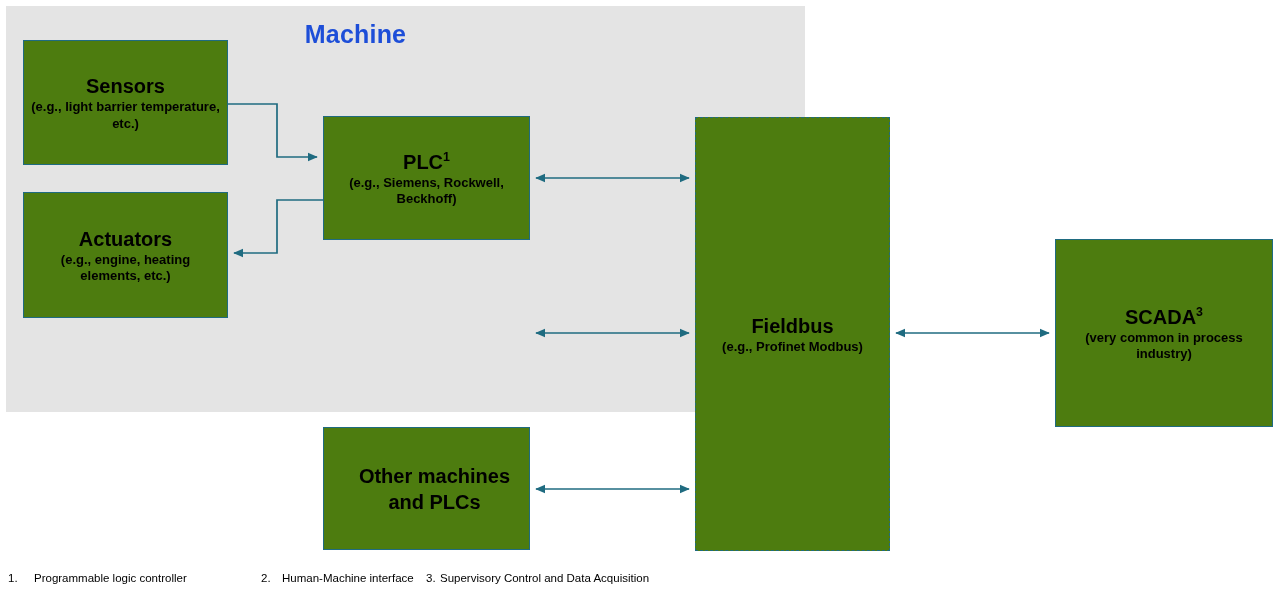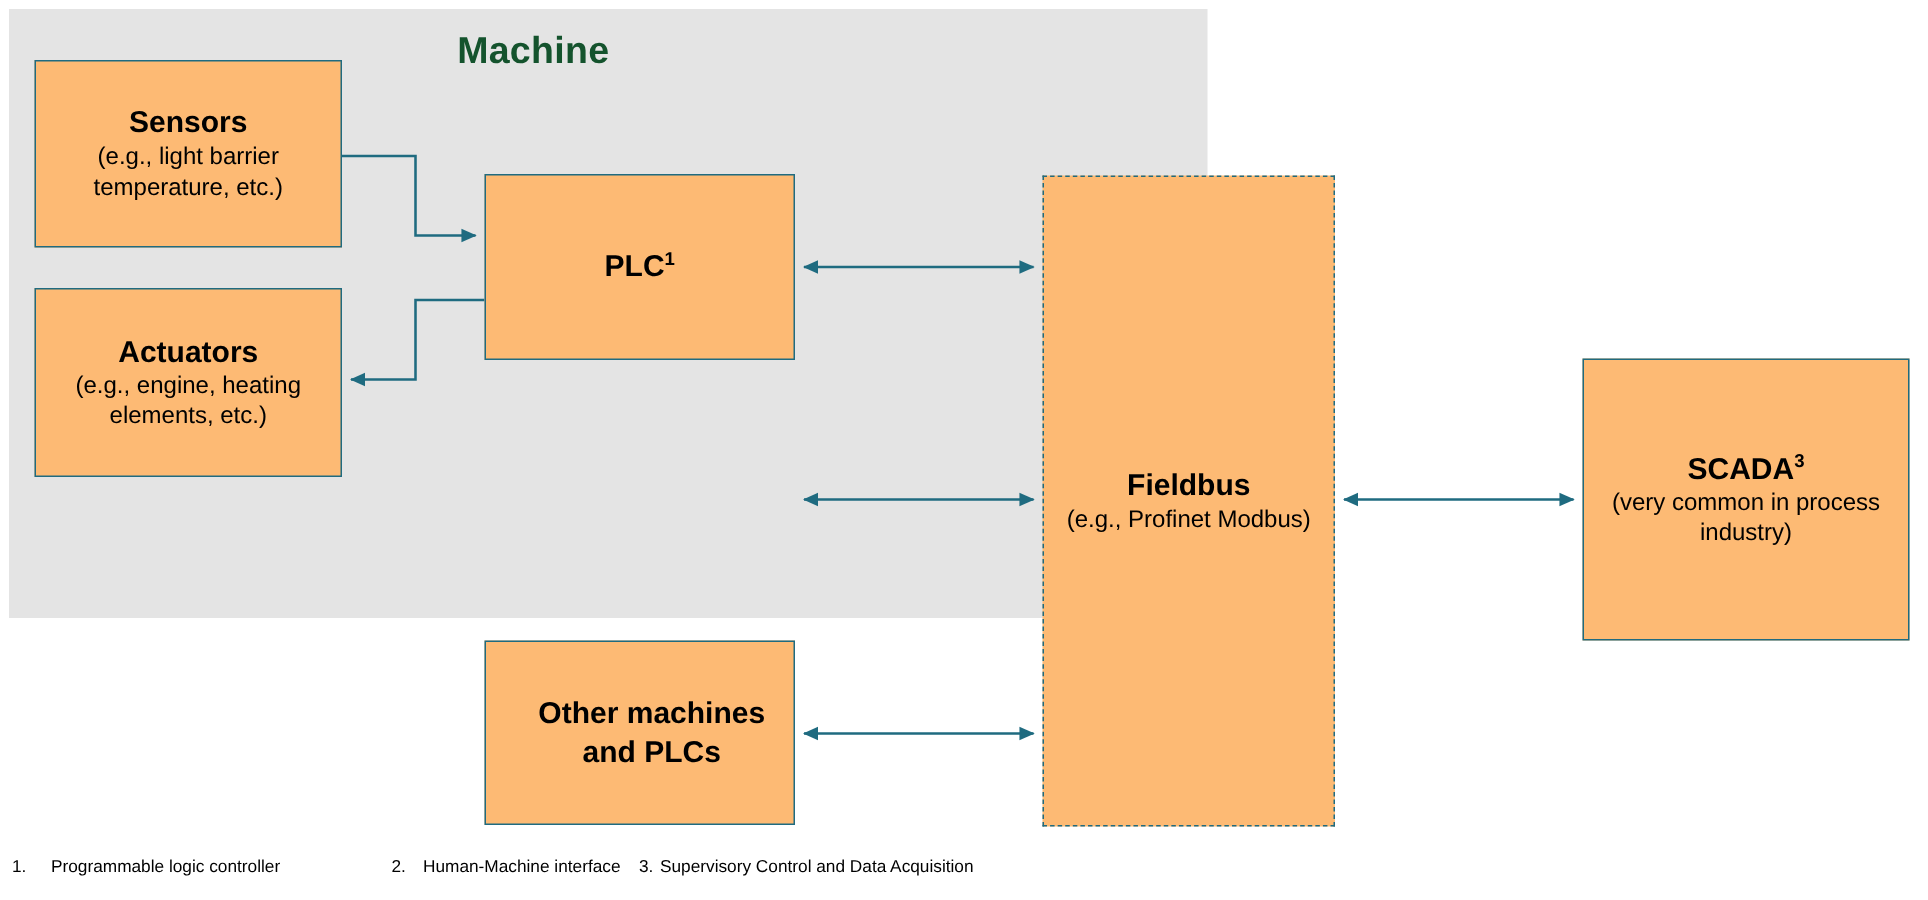--- a/index.html
+++ b/index.html
@@ -27,49 +27,49 @@
     background: #e4e4e4;
   }
   .machine-title {
     position: absolute;
     left: 0;
     top: 14px;
     width: 699px;
     text-align: center;
     font-size: 25px;
     font-weight: bold;
-    color: #14532d;
+    color: #1d4ed8;
     letter-spacing: 0.2px;
   }
 
   
   .node {
     position: absolute;
     box-sizing: border-box;
-    background: #fdba74;
+    background: #4d7c0f;
     border: 1.6px solid #1f6b80;
     display: flex;
     flex-direction: column;
     align-items: center;
     justify-content: center;
     text-align: center;
     color: #000000;
     padding: 2px 6px;
   }
   .node.dashed {
     border: 1.6px dashed #1f6b80;
   }
   .node .title {
     font-size: 20px;
     font-weight: bold;
     line-height: 1.3;
   }
   .node .subtitle {
-    font-size: 16px;
-    font-weight: normal;
+    font-size: 13px;
+    font-weight: bold;
     line-height: 1.27;
   }
   .node .title sup {
     font-size: 0.62em;
     vertical-align: super;
     line-height: 0;
   }
 
   
   #node-sensors   { left: 23px;   top: 40px;  width: 205px; height: 125px; }
@@ -161,20 +161,21 @@
     <div class="subtitle">(e.g., light barrier temperature, etc.)</div>
   </div>
 
   <div class="node" id="node-actuators">
     <div class="title">Actuators</div>
     <div class="subtitle">(e.g., engine, heating elements, etc.)</div>
   </div>
 
   <div class="node" id="node-plc">
     <div class="title"><span>PLC</span><sup>1</sup></div>
+    <div class="subtitle">(e.g., Siemens, Rockwell, Beckhoff)</div>
   </div>
 
 
   <div class="node" id="node-other">
     <div class="title">Other machines and PLCs</div>
   </div>
 
   <div class="node dashed" id="node-fieldbus">
     <div class="title">Fieldbus</div>
     <div class="subtitle">(e.g., Profinet Modbus)</div>

